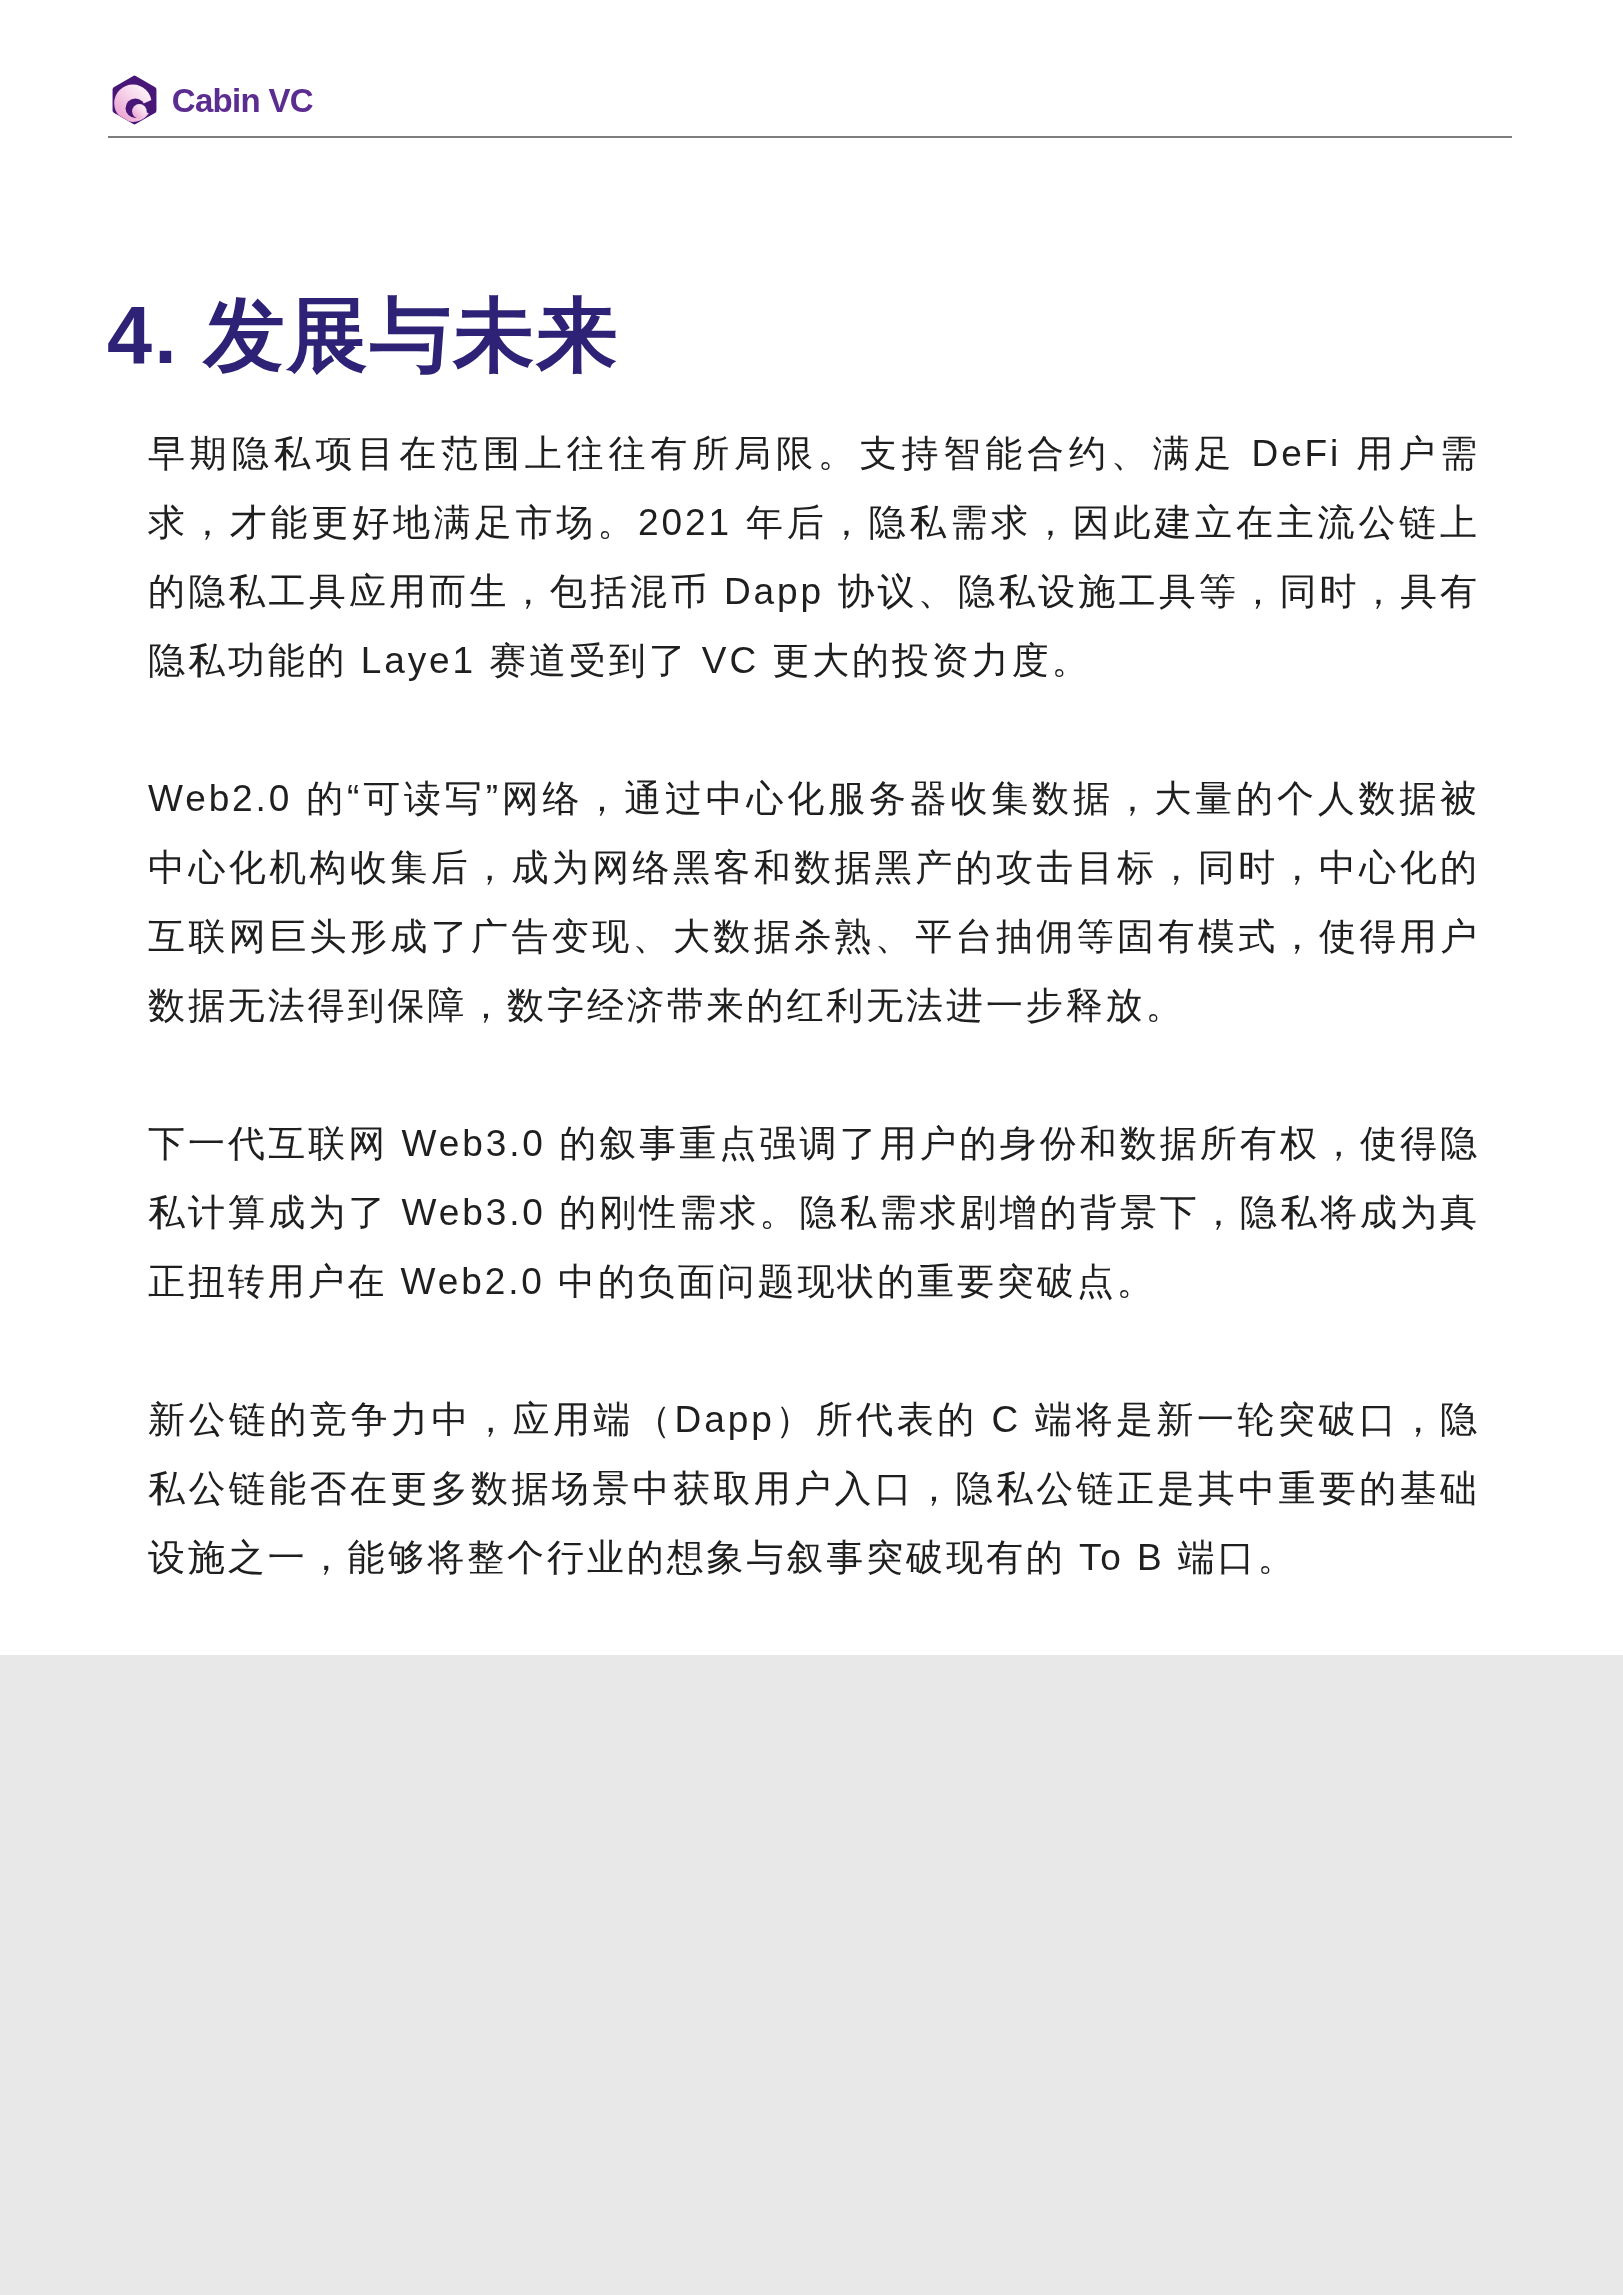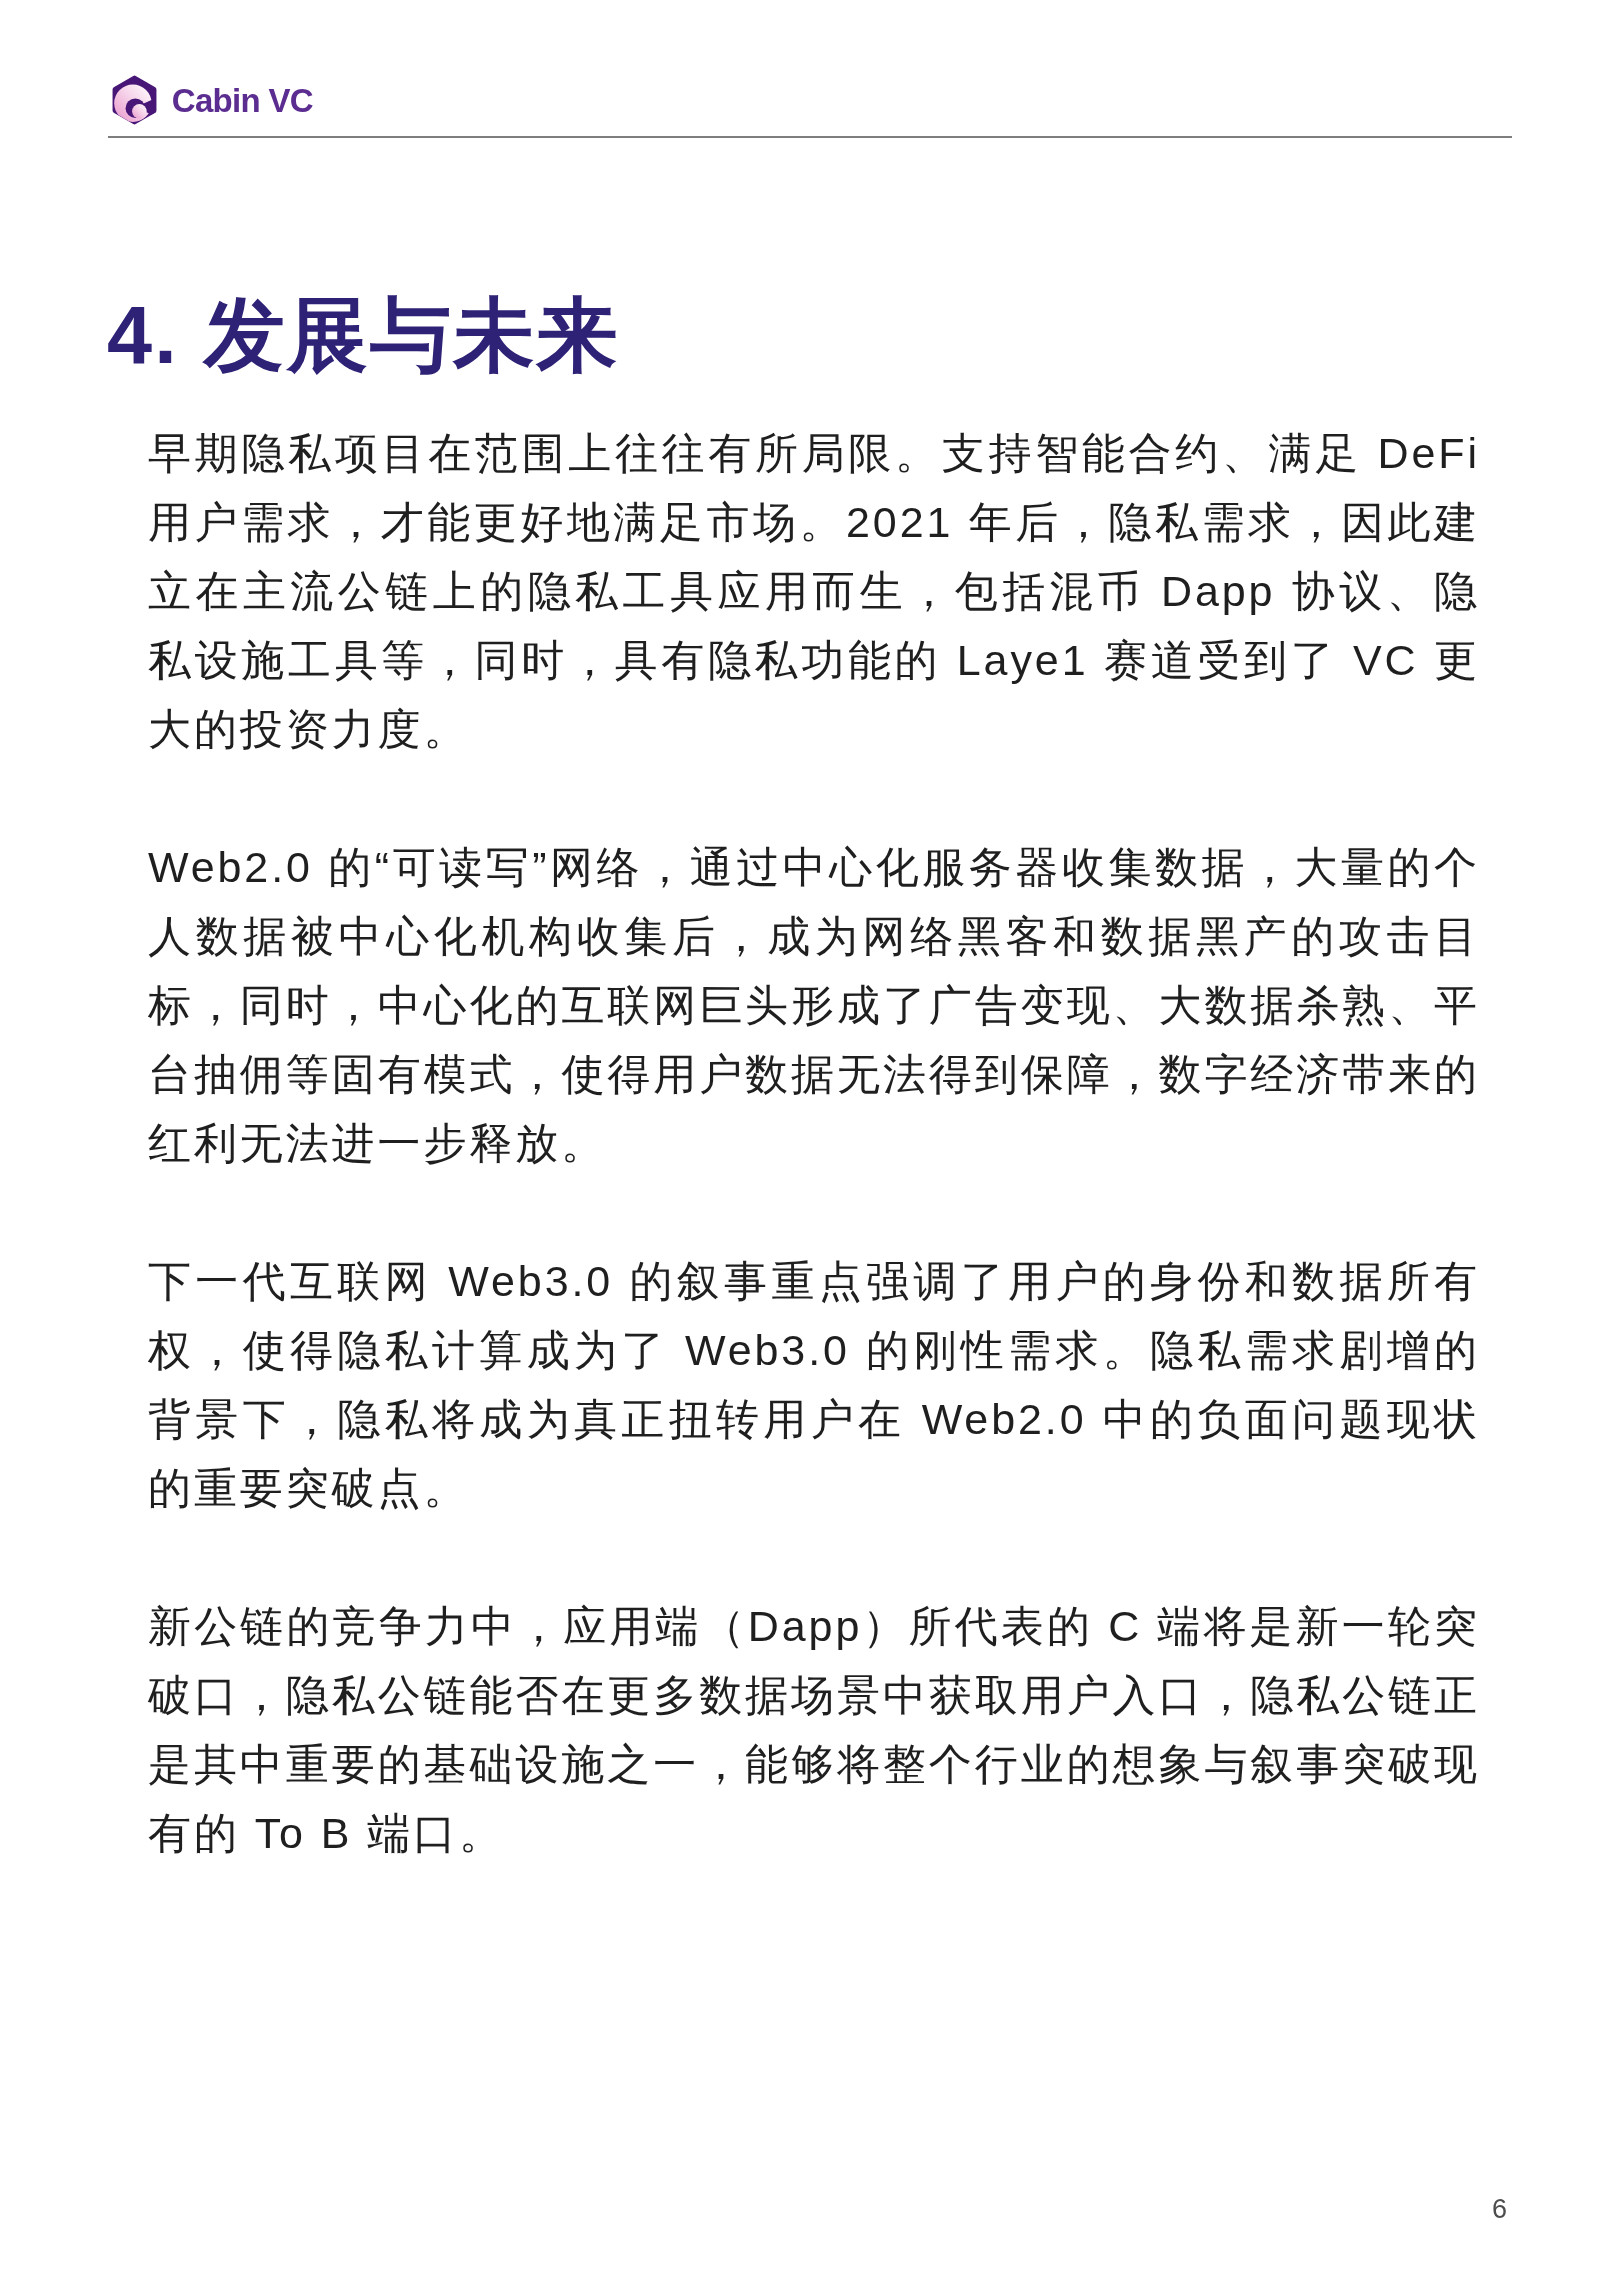--- a/index.html
+++ b/index.html
@@ -12,21 +12,21 @@
     --body-text:#1f1f1f;
     --divider-gray:#7e7e7e;
     --page-number-gray:#4d4d4d;
     --page-bg:#ffffff;
   }
   *{margin:0;padding:0;box-sizing:border-box;}
   html,body{background:#e8e8e8;}
   .page{
     position:relative;
     width:1624px;
-    height:2295px;
+    height:1655px;
     background:var(--page-bg);
     font-family:"Liberation Sans","DejaVu Sans",sans-serif;
     overflow:hidden;
   }
   .header{
     position:absolute;
     top:74px;
     left:108px;
     display:flex;
     align-items:center;
@@ -60,21 +60,21 @@
     font-weight:800;
     letter-spacing:2.2px;
     color:var(--title-text);
     white-space:nowrap;
   }
   .content{
     position:absolute;
     top:419px;
     left:148px;
     width:1332px;
-    font-size:43px;
+    font-size:37px;
     line-height:69px;
     letter-spacing:2.9px;
     color:var(--body-text);
     text-align:justify;
   }
   .content p{margin-bottom:69px;}
   .page-number{
     position:absolute;
     top:2194px;
     right:117px;

